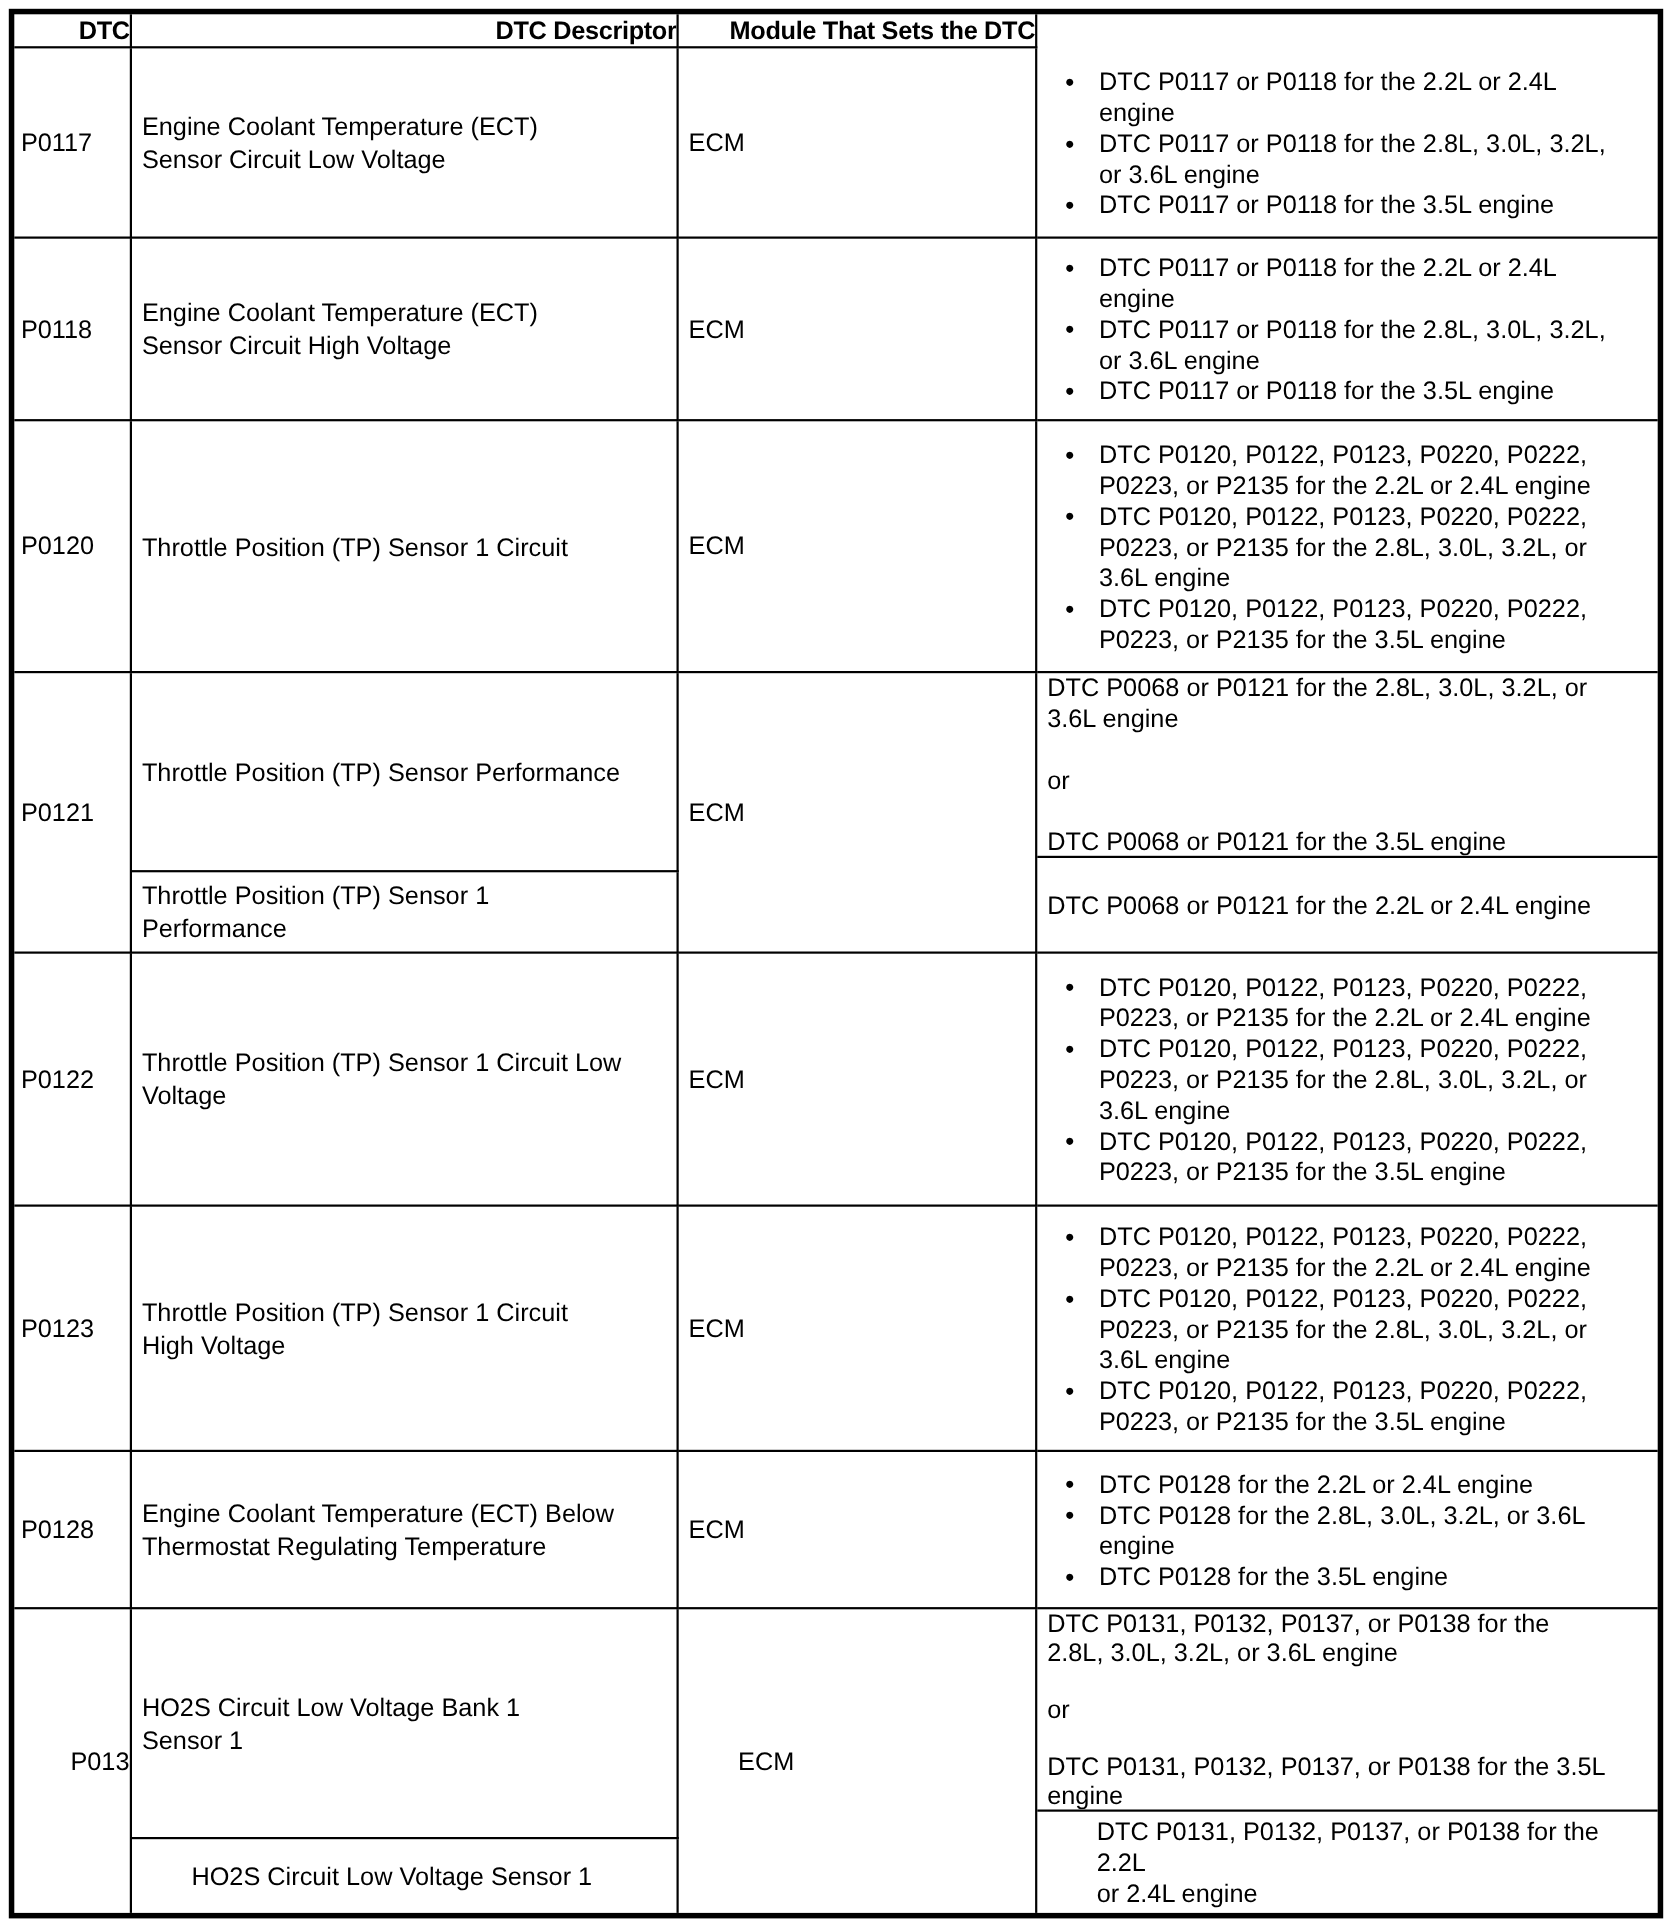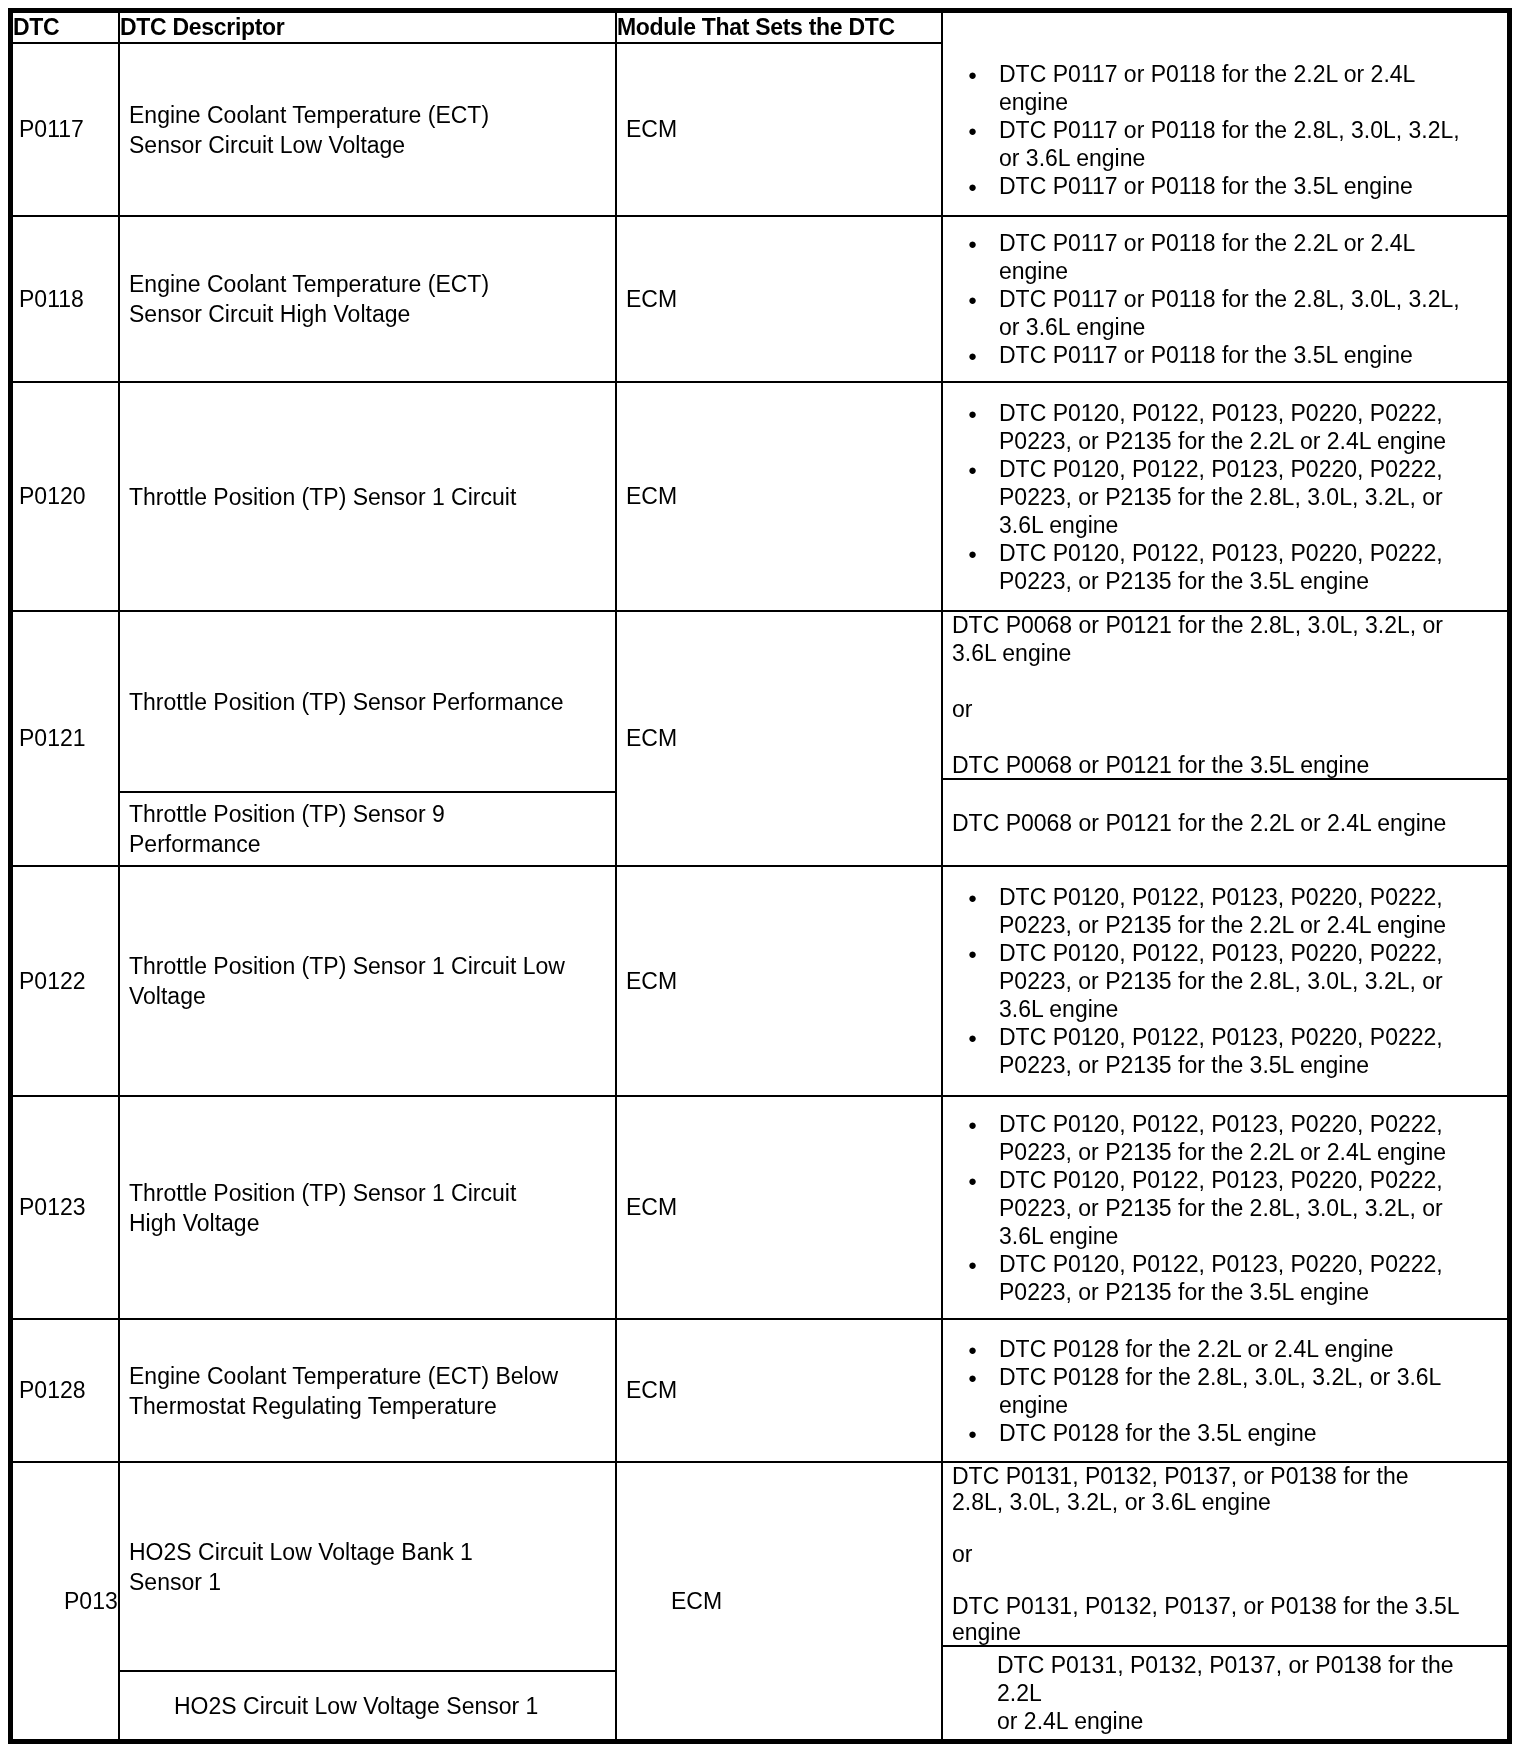--- a/index.html
+++ b/index.html
@@ -22,21 +22,21 @@
   .cell{
     box-sizing:border-box;
     border-right:2px solid #000;
     border-bottom:2px solid #000;
     display:flex;flex-direction:column;justify-content:center;
     overflow:hidden;
   }
   .last-col{border-right:none;}
   .last-row{border-bottom:none;margin-left:45px;}
   .hdr{
-    font-weight:bold;text-align:left;justify-content:center;
+    font-weight:bold;text-align:right;justify-content:center;
     letter-spacing:-0.3px;white-space:nowrap;
   }
   .dtc-code{padding-left:6px;}
   .desc{padding:4px 4px 4px 9px;white-space:pre-line;line-height:30px;}
   .mod{padding-left:9px;}
   .proc-plain{padding:2px 4px 2px 9px;white-space:pre-line;line-height:28px;}
   .lh26{line-height:26px;}
   ul.proc-list{list-style:none;margin:0;padding:1px 4px 1px 9px;}
   ul.proc-list li{
     position:relative;padding-left:47px;
@@ -95,21 +95,21 @@
       <li>DTC P0120, P0122, P0123, P0220, P0222,
 P0223, or P2135 for the 2.8L, 3.0L, 3.2L, or
 3.6L engine</li>
       <li>DTC P0120, P0122, P0123, P0220, P0222,
 P0223, or P2135 for the 3.5L engine</li>
     </ul>
   </div>
 
   <div class="cell dtc-code" style="grid-row:5/8;grid-column:1">P0121</div>
   <div class="cell desc" style="grid-row:5/7;grid-column:2">Throttle Position (TP) Sensor Performance</div>
-  <div class="cell desc" style="grid-row:7/8;grid-column:2">Throttle Position (TP) Sensor 9
+  <div class="cell desc" style="grid-row:7/8;grid-column:2">Throttle Position (TP) Sensor 1
 Performance</div>
   <div class="cell mod" style="grid-row:5/8;grid-column:3">ECM</div>
   <div class="cell proc-plain last-col" style="grid-row:5/6;grid-column:4">DTC P0068 or P0121 for the 2.8L, 3.0L, 3.2L, or
 3.6L engine
 
 or
 
 DTC P0068 or P0121 for the 3.5L engine</div>
   <div class="cell proc-plain last-col" style="grid-row:6/8;grid-column:4">DTC P0068 or P0121 for the 2.2L or 2.4L engine</div>
 

